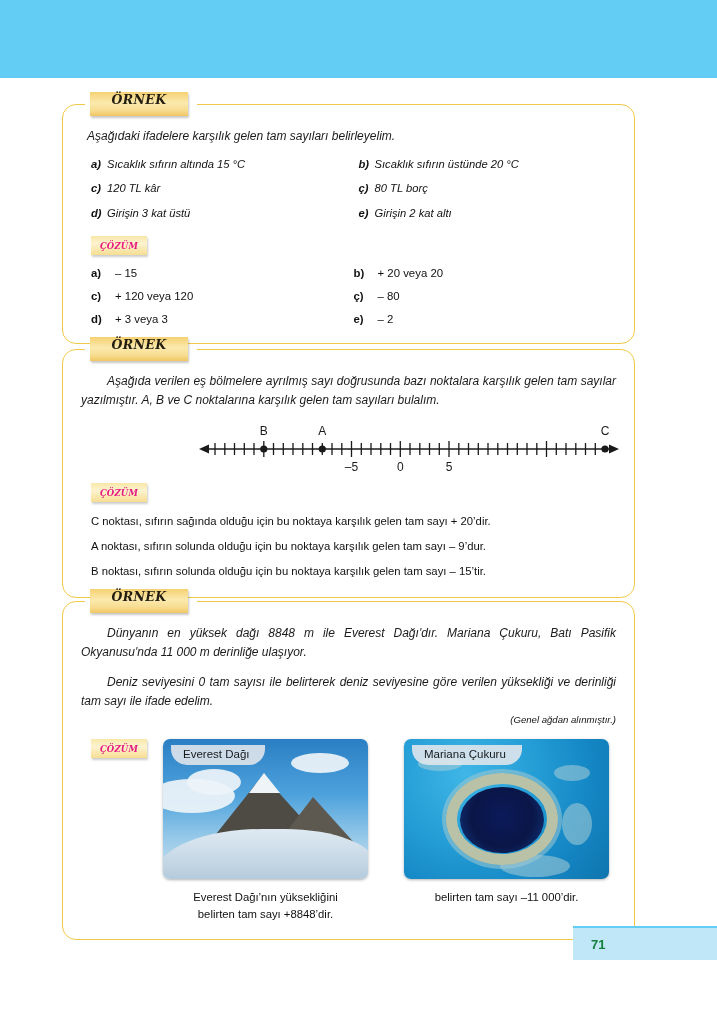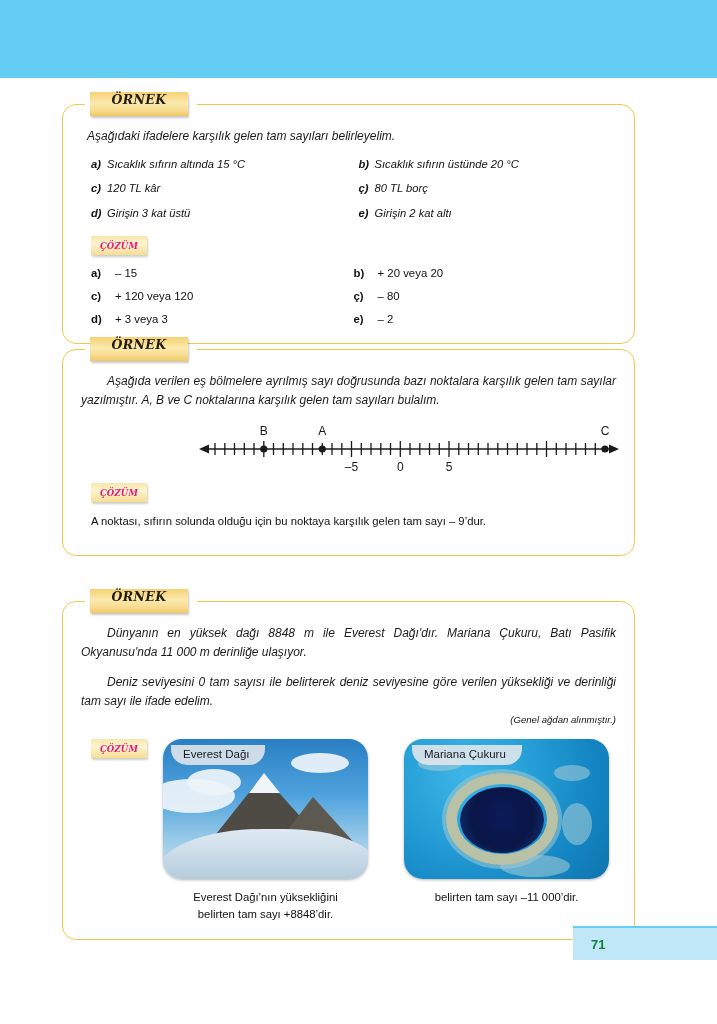--- a/index.html
+++ b/index.html
@@ -86,21 +86,21 @@
   .numline { position:absolute; left: 118px; top: 0; width: 424px; height: 62px; }
 
   
   .sentence { font-size: 11.3px; color:#111; line-height: 1.25; margin-bottom: 11px; }
 
   
   .figs { display:flex; gap: 36px; margin-top: 6px; }
   .fig { width: 205px; }
   .photo {
     position: relative; width: 205px; height: 140px;
-    border-radius: 19px; overflow: hidden;
+    border-radius: 7px; overflow: hidden;
     box-shadow: 0 1px 3px rgba(0,0,0,0.30);
   }
   .photo-label {
     position: absolute; left: 8px; top: 6px; z-index: 5;
     background: rgba(226,231,236,0.88);
     border-radius: 0 0 16px 16px;
     padding: 3px 16px 5px 12px;
     font-size: 11.5px; color: #17191b;
   }
   .fig-caption {
@@ -330,21 +330,23 @@
           <text x="201.3" y="52" text-anchor="middle" font-family="Liberation Sans, sans-serif" font-size="12" fill="#1a1a1a">0</text>
           <text x="250.0" y="52" text-anchor="middle" font-family="Liberation Sans, sans-serif" font-size="12" fill="#1a1a1a">5</text>
         </svg>
       </div>
 
       <div class="cozum-tag" style="margin:2px 0 12px 10px;">
         <span>ÇÖZÜM</span>
       </div>
 
       <div style="padding-left:10px;">
+        <div class="sentence">C noktası, sıfırın sağında olduğu için bu noktaya karşılık gelen tam sayı + 20’dir.</div>
         <div class="sentence">A noktası, sıfırın solunda olduğu için bu noktaya karşılık gelen tam sayı – 9’dur.</div>
+        <div class="sentence" style="margin-bottom:2px;">B noktası, sıfırın solunda olduğu için bu noktaya karşılık gelen tam sayı – 15’tir.</div>
       </div>
     </div>
   </div>
 
   <div class="example-block" style="top:589px;">
     <div class="example-tab">
       <span>ÖRNEK</span>
     </div>
     <div class="example-body" style="">
       <div class="tab-mask"></div>

